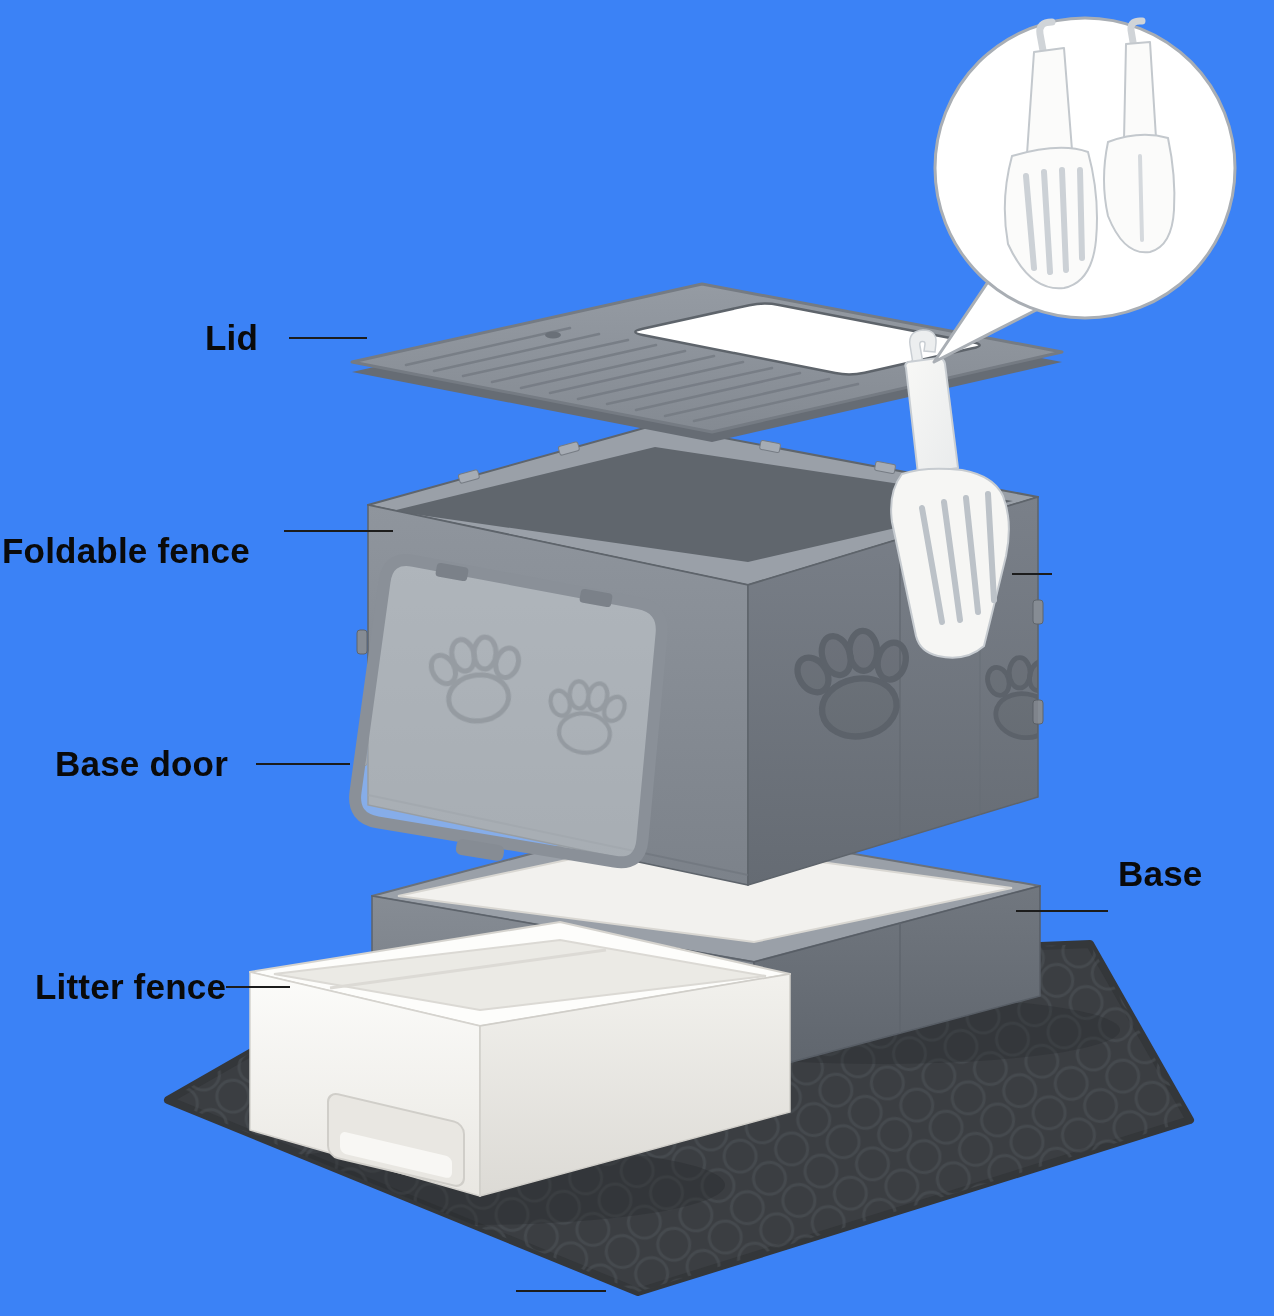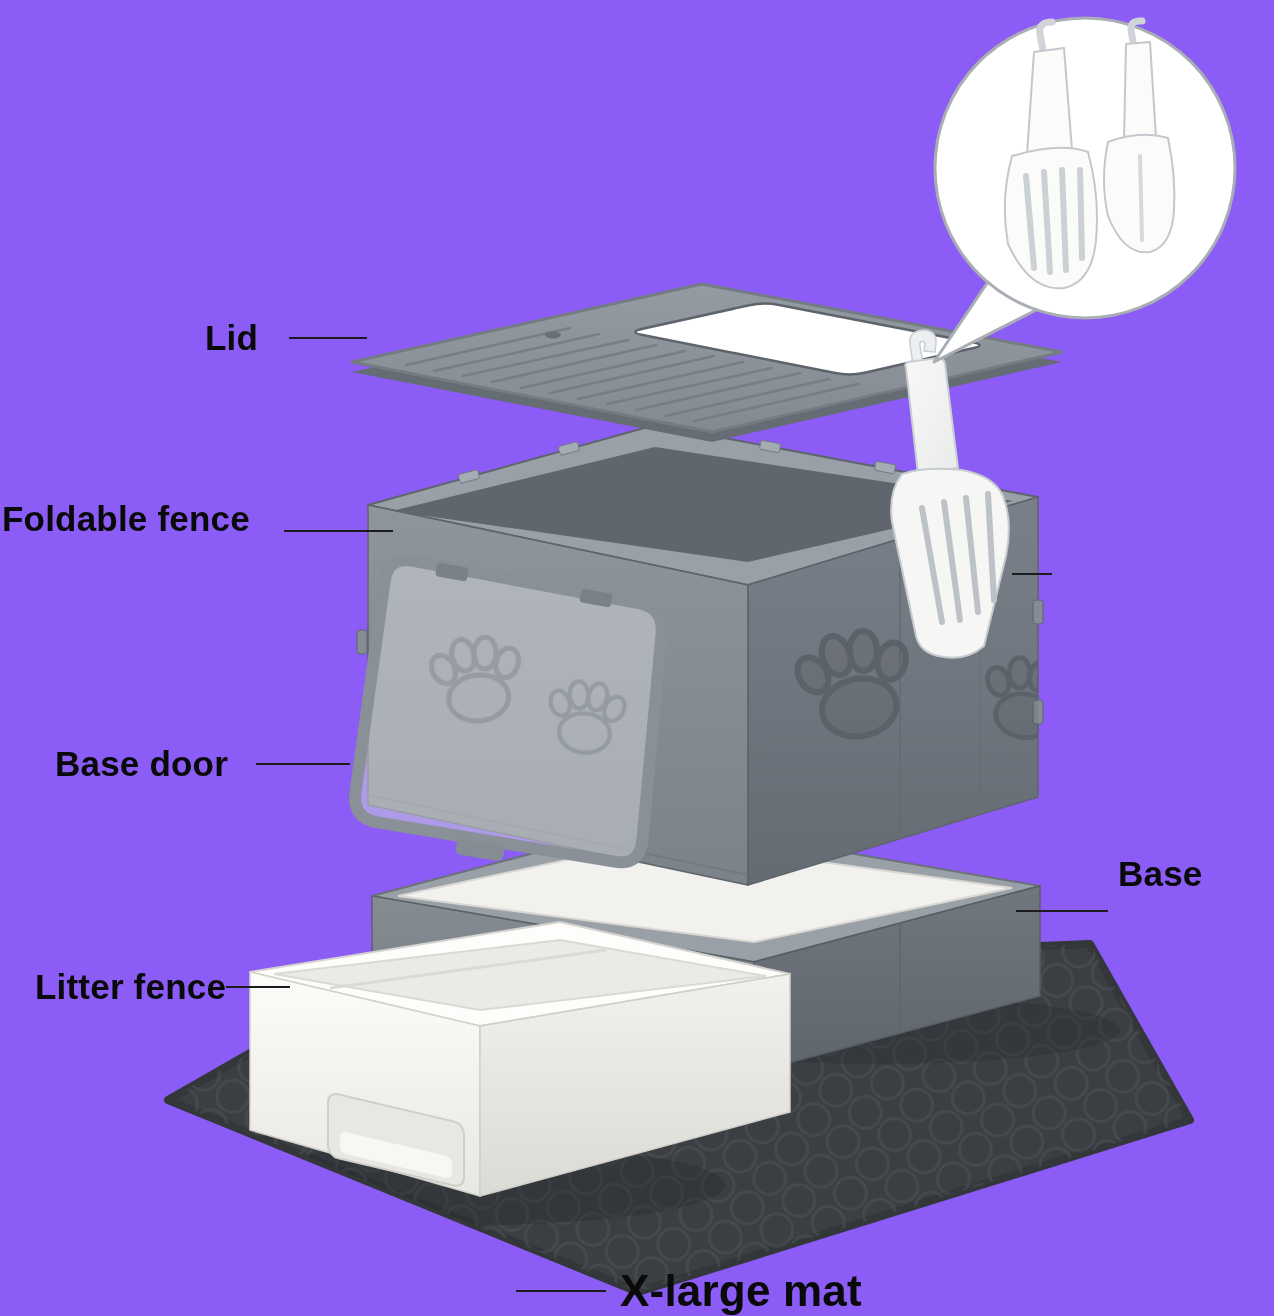--- a/index.html
+++ b/index.html
@@ -1,19 +1,19 @@
 <!DOCTYPE html>
 <html><head>
 <meta charset="utf-8">
 <style>
   html,body{margin:0;padding:0;background:#ffffff;}
   .stage{
     position:relative;
     width:1274px;height:1316px;
-    background:#8b5cf6;
+    background:#3b82f6;
     overflow:hidden;
     font-family:"Liberation Sans", sans-serif;
   }
   .stage svg{position:absolute;left:0;top:0;}
   .callout-label{
     position:absolute;
     transform:translateY(-50%);
     font-weight:700;
     font-size:35px;
     line-height:1.05;
@@ -209,24 +209,23 @@
     <line x1="256" y1="764" x2="350" y2="764"></line>
     <line x1="226" y1="987" x2="290" y2="987"></line>
     <line x1="1012" y1="574" x2="1052" y2="574"></line>
     <line x1="1016" y1="911" x2="1108" y2="911"></line>
     <line x1="516" y1="1291" x2="606" y2="1291"></line>
   </g>
 </svg>
 
 <div class="callout-label" style="left:205px;top:338px">Lid</div>
 
-<div class="callout-label" style="left:2px;top:519px">Foldable fence</div>
+<div class="callout-label" style="left:2px;top:551px">Foldable fence</div>
 
 <div class="callout-label" style="left:55px;top:764px">Base door</div>
 
 <div class="callout-label" style="left:35px;top:987px">Litter fence</div>
 
 
 <div class="callout-label" style="left:1118px;top:874px">Base</div>
 
-<div class="callout-label large" style="left:620px;top:1291px">X-large mat</div>
 
 </div>
 
 </body></html>

